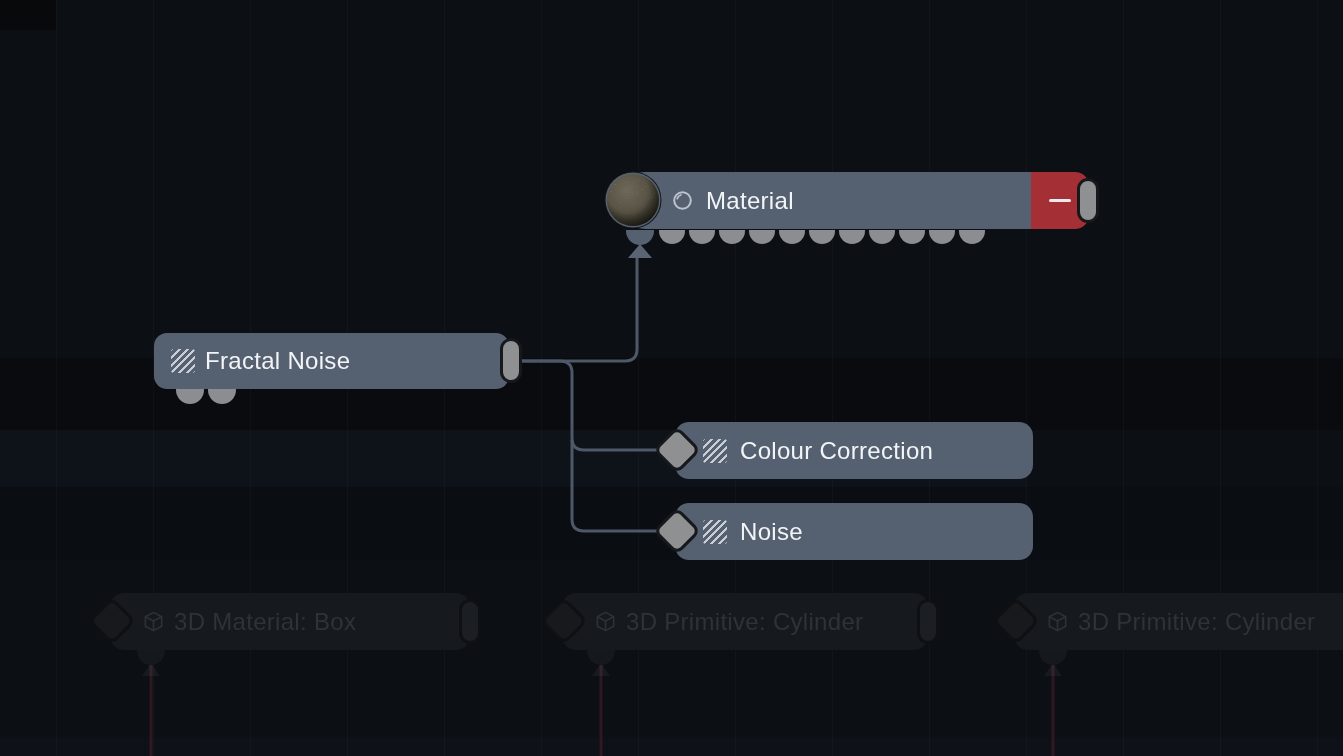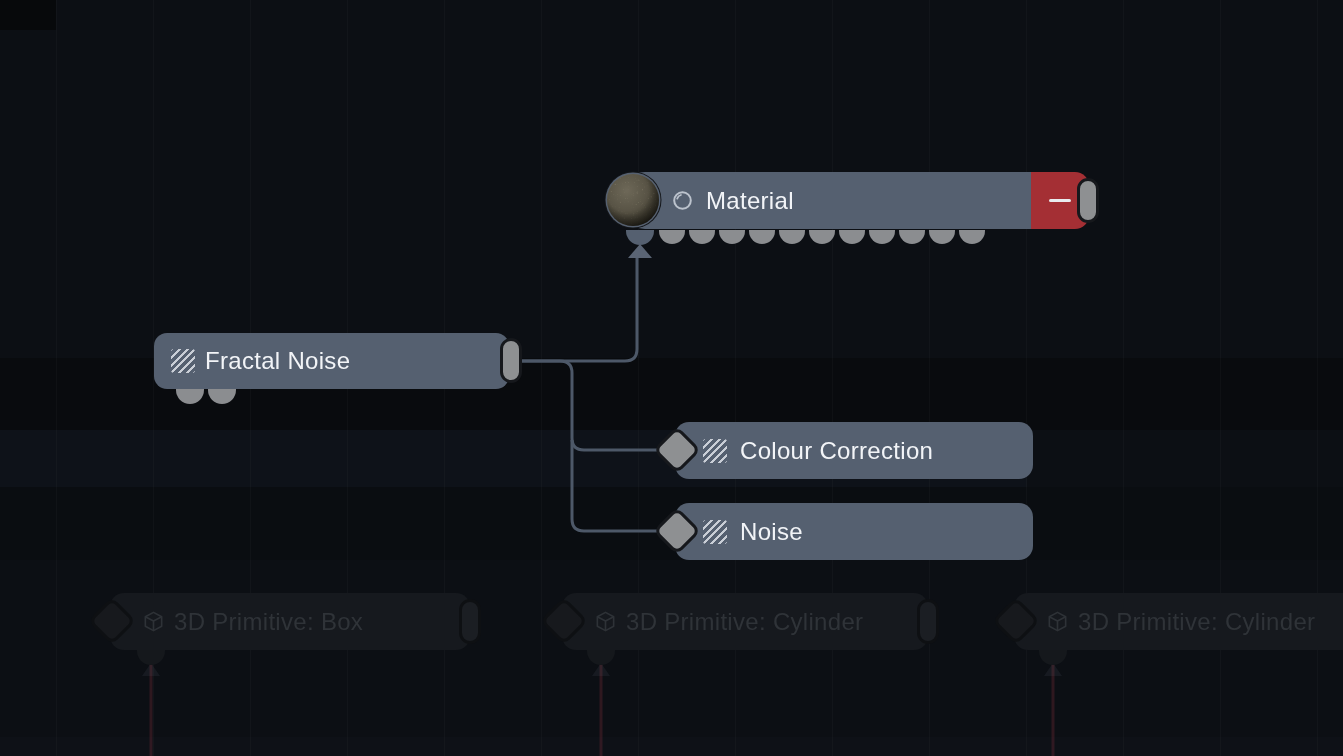--- a/index.html
+++ b/index.html
@@ -163,21 +163,21 @@
     <div class="label" style="left:85px;">Noise</div>
   </div>
 
   <div class="node dimmed" style="left:92px;top:593px;width:410px;height:80px;">
     <div class="body" style="left:18px;top:0;width:360px;height:57px;"></div>
     <div class="diamond" style="left:3px;top:11px;"></div>
     <svg class="abs" style="left:50px;top:17px;" width="23" height="23" viewBox="0 0 24 24" fill="none" stroke="#2e3237" stroke-width="1.7" stroke-linejoin="round">
       <path d="M12 2.5 L20.5 7 V17 L12 21.5 L3.5 17 V7 Z"></path>
         <path d="M3.5 7 L12 11.5 L20.5 7 M12 11.5 V21.5"></path>
     </svg>
-    <div class="label" style="left:82px;">3D Primitive: Box</div>
+    <div class="label" style="left:82px;">3D Material: Box</div>
     <div class="pill" style="left:367px;top:6px;"></div>
     <div class="ports-row" style="left:45px;top:57px;">
       <span class="bump" style="width:28px;height:15px;border-radius:0 0 14px 14px;"></span>
     </div>
   </div>
 
   <div class="node dimmed" style="left:544px;top:593px;width:410px;height:80px;">
     <div class="body" style="left:18px;top:0;width:366px;height:57px;"></div>
     <div class="diamond" style="left:3px;top:11px;"></div>
     <svg class="abs" style="left:50px;top:17px;" width="23" height="23" viewBox="0 0 24 24" fill="none" stroke="#2e3237" stroke-width="1.7" stroke-linejoin="round">

